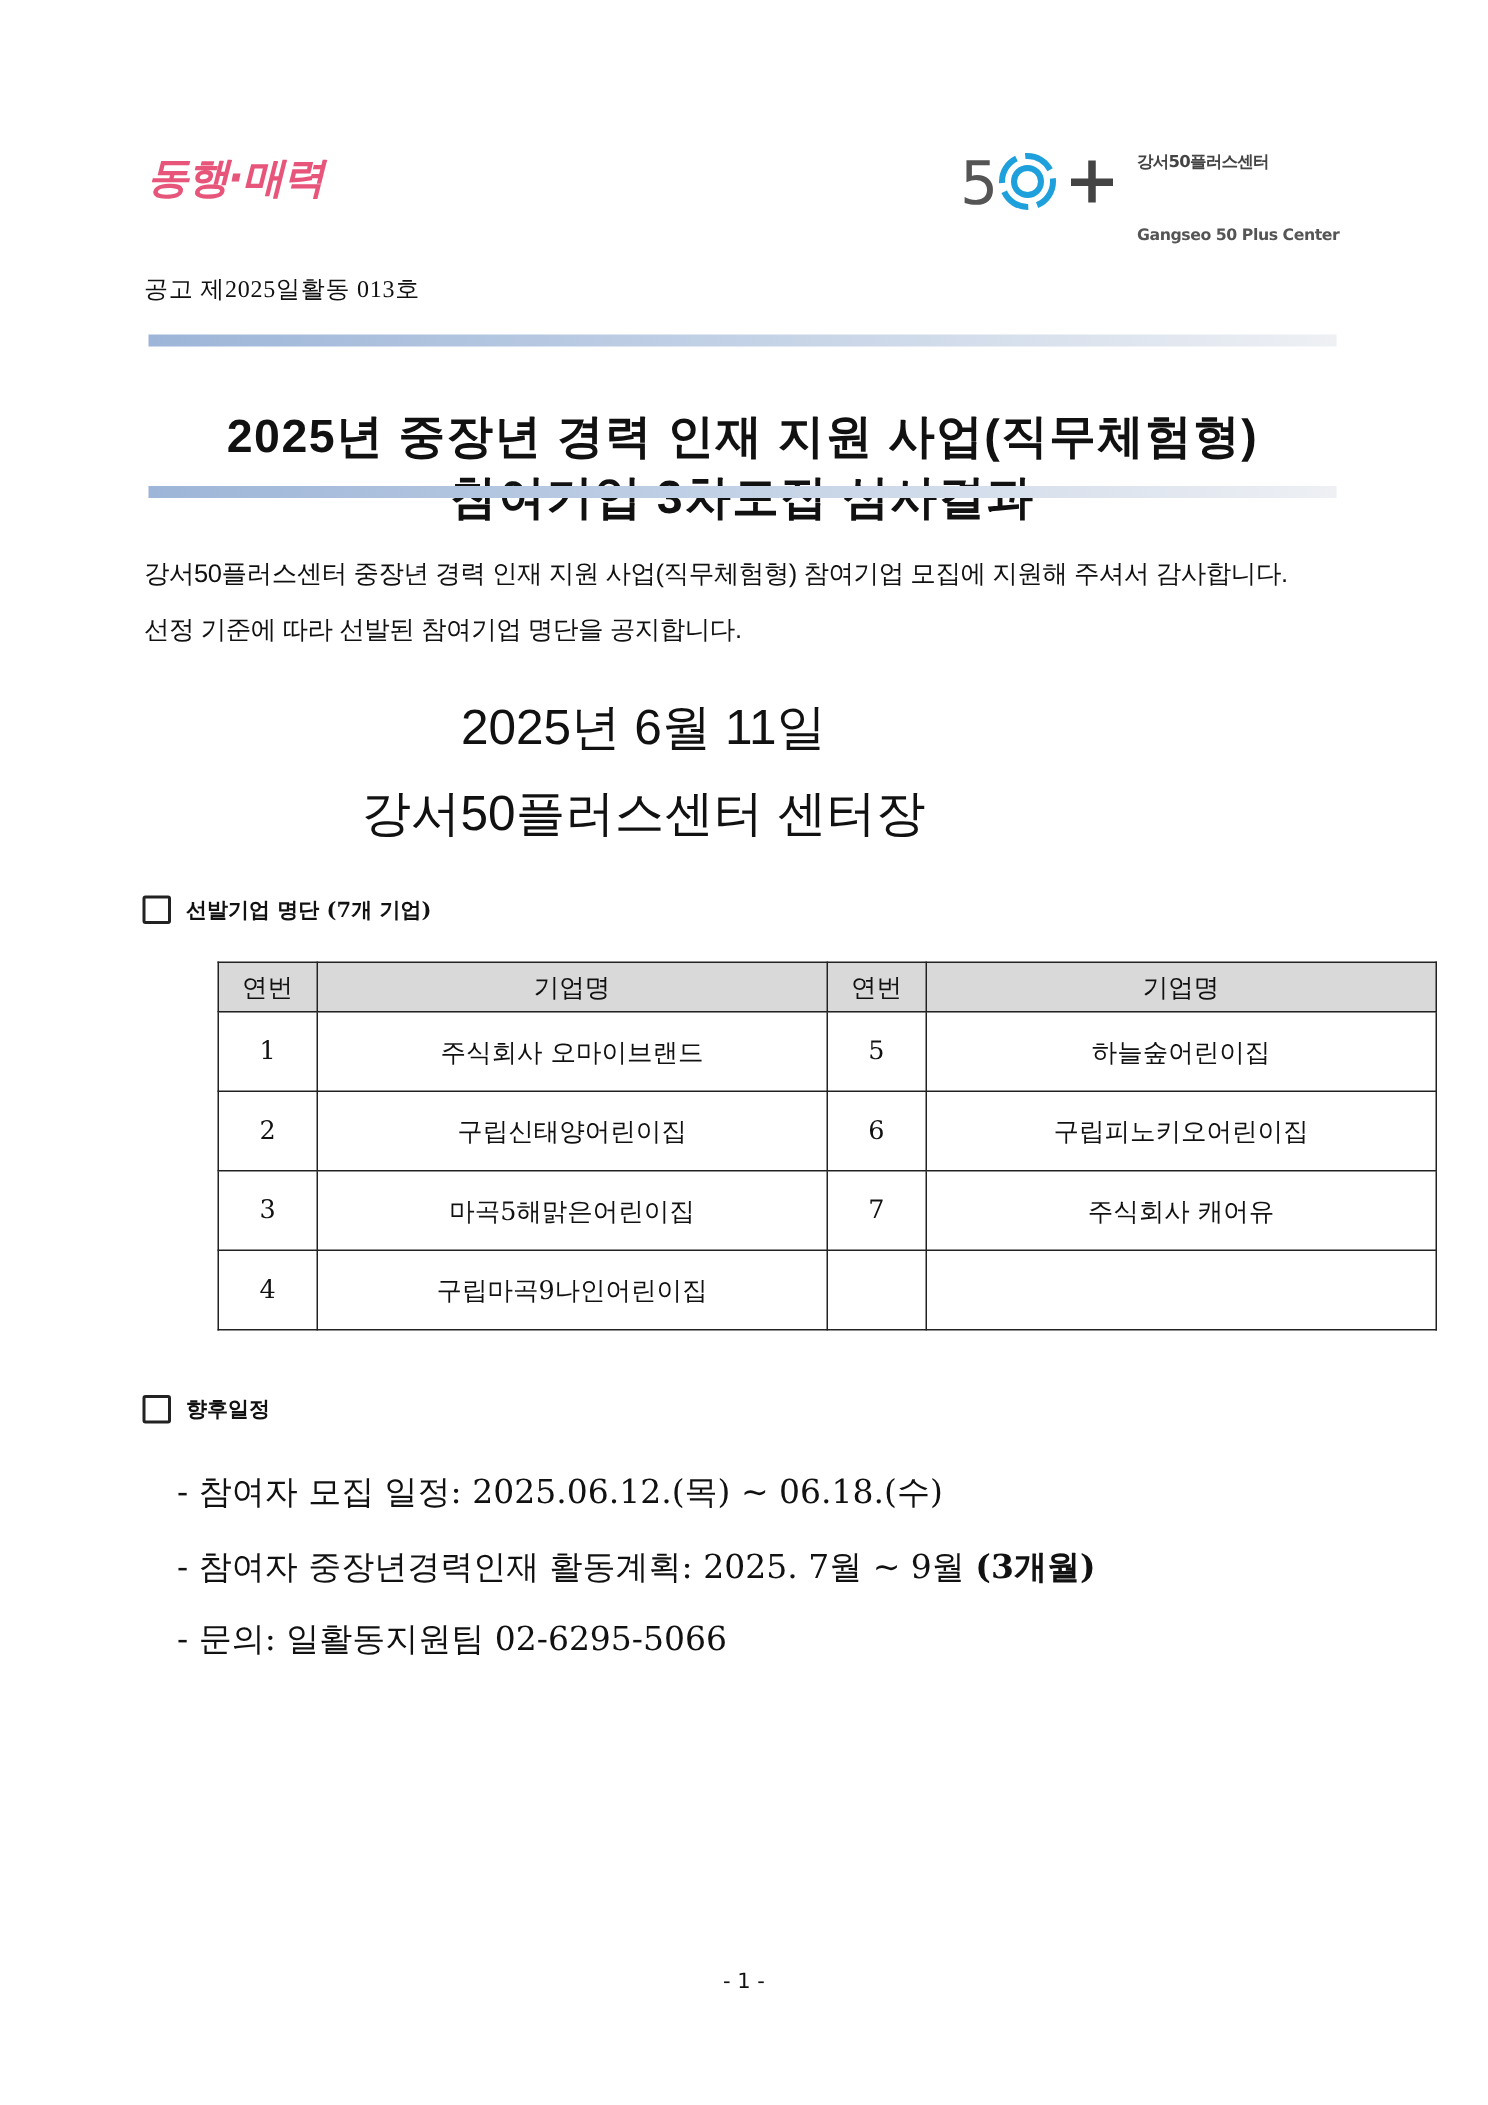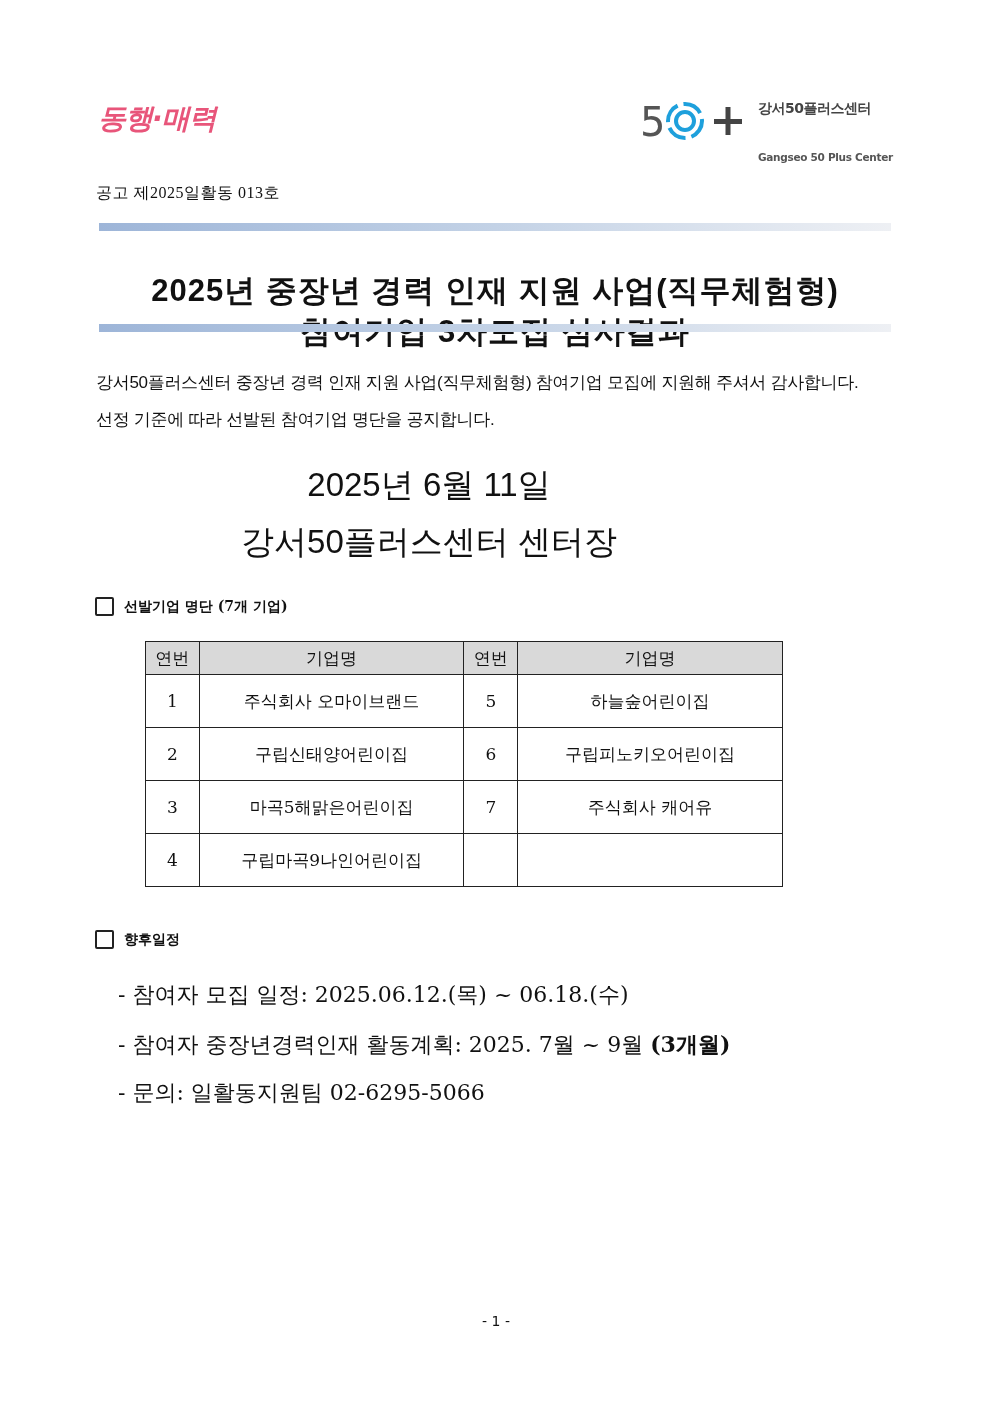--- a/index.html
+++ b/index.html
@@ -6,21 +6,21 @@
   body { width: 992px; height: 1403px; position: relative; font-family: "DejaVu Serif", "Liberation Serif", serif; color: #111; overflow: hidden; }
   .abs { position: absolute; }
 
   
   .seoul-logo { left: 98px; top: 100px; width: 150px; height: 75px; }
   .seoul-line1 { position: absolute; left: 0; top: 0; font-family: "DejaVu Sans", sans-serif; font-weight: bold; font-style: italic; font-size: 28px; color: #e8557a; letter-spacing: -1px; }
   .seoul-line2 { position: absolute; left: 38px; top: 34px; font-family: "DejaVu Sans", sans-serif; font-weight: bold; font-style: italic; font-size: 26px; color: #2a8fb5; letter-spacing: -1px; }
 
   .plus-logo { left: 640px; top: 98px; width: 270px; height: 46px; }
   .plus-mark { position: absolute; left: 0; top: 0; width: 110px; height: 46px; }
-  .plus-ko { position: absolute; left: 118px; top: 2px; font-family: "DejaVu Sans", sans-serif; font-weight: bold; font-size: 14px; color: #444; letter-spacing: -0.5px; }
+  .plus-ko { position: absolute; left: 118px; top: 2px; font-family: "DejaVu Sans", sans-serif; font-weight: bold; font-size: 11px; color: #444; letter-spacing: -0.5px; }
   .plus-en { position: absolute; left: 118px; top: 24px; font-family: "DejaVu Sans", sans-serif; font-weight: bold; font-size: 10.5px; color: #555; letter-spacing: -0.3px; margin-top: 29px; }
 
   .notice-no { left: 96px; top: 183px; font-size: 16px; font-family: Liberation Serif, serif; letter-spacing: 0.5px; }
 
   .bar { left: 99px; width: 792px; height: 8px; background: linear-gradient(to right, #9db5d8, #c3d2e6 50%, #eef0f4); }
   .bar-top { top: 223px; }
   .bar-bot { top: 324px; }
 
   .title { left: 99px; width: 792px; text-align: center; font-family: "Liberation Sans", sans-serif; font-size: 31px; font-weight: bold; color: #111; letter-spacing: 1px; margin-top: 31px; }
   .title1 { top: 239px; }
@@ -32,21 +32,21 @@
 
   .date { left: 0; width: 858px; text-align: center; font-family: "Liberation Sans", sans-serif; font-size: 33px; color: #111; }
   .date1 { top: 463px; }
   .date2 { top: 520px; }
 
   .section { left: 95px; font-family: "DejaVu Serif", serif; font-size: 14px; font-weight: bold; color: #111; display: flex; align-items: center; }
   .checkbox { width: 19px; height: 19px; border: 2px solid #222; border-radius: 2px; margin-right: 10px; box-sizing: border-box; }
   .sec1 { top: 597px; }
   .sec2 { top: 930px; }
 
-  table.companies { position: absolute; left: 145px; top: 641px; width: 638px; border-collapse: collapse; font-family: "DejaVu Serif", serif; font-size: 17px; }
+  table.companies { position: absolute; left: 145px; top: 641px; width: 813px; border-collapse: collapse; font-family: "DejaVu Serif", serif; font-size: 17px; }
   table.companies th, table.companies td { border: 1px solid #222; text-align: center; padding: 0; }
   table.companies th { background: #d9d9d9; height: 32px; font-weight: normal; }
   table.companies td { height: 52px; }
   .c-no { width: 60px; }
   .c-name { width: 315px; }
 
   .sched { left: 118px; font-family: "DejaVu Serif", serif; font-size: 22px; color: #111; }
   .sched1 { top: 980px; }
   .sched2 { top: 1030px; }
   .sched3 { top: 1078px; }

